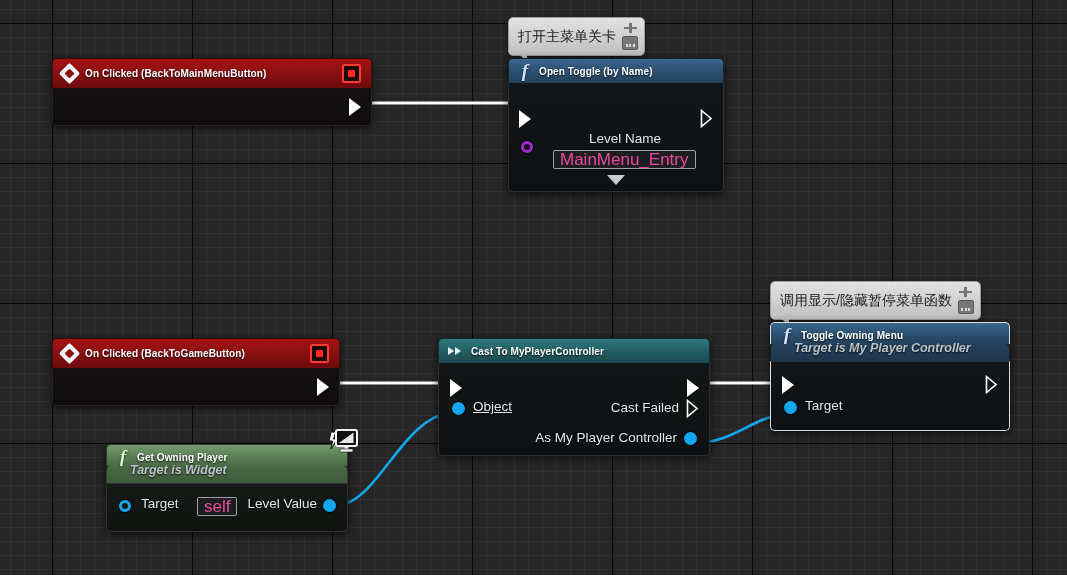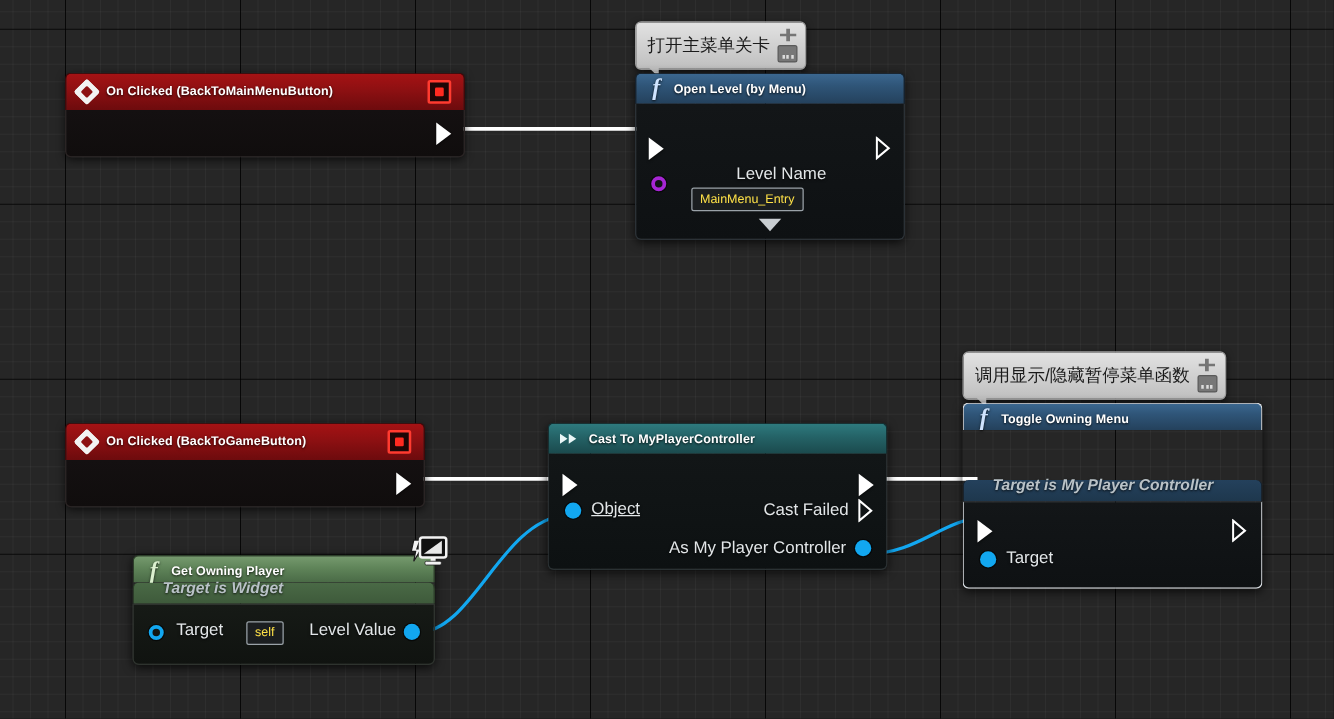--- a/index.html
+++ b/index.html
@@ -138,21 +138,21 @@
     width:13px;height:13px;border-radius:50%;background:#12a7f0;
     box-shadow:0 0 0 1px rgba(0,0,0,.55);
   }
   .dot.ring{
     background:transparent;border:3.5px solid #12a7f0;width:6px;height:6px;
   }
   .dot.purple{background:transparent;border:3.5px solid #a626d4;width:6px;height:6px;}
 
   .valuebox{
     background:#1b1e20;border:1px solid #9aa2a8;border-radius:2px;
-    color:#fde047;font-size:10px;padding:1px 6px;line-height:15px;
+    color:#ec4899;font-size:17px;padding:1px 6px;line-height:15px;
   }
   .dropcaret{
     width:0;height:0;margin:0 auto;
     border-left:9px solid transparent;border-right:9px solid transparent;
     border-top:10px solid #c9ced2;
   }
 
   
   .bubble{
     position:absolute;
@@ -243,21 +243,21 @@
         </span>
     </div>
     <div class="body" style="height:37px;">
       <div style="position:absolute;right:10px;top:10px;" class="exec"></div>
     </div>
   </div>
 
   <div class="node fn" style="left:508px;top:58px;width:216px;">
     <div class="hdr">
       <span class="f-ico">f</span>
-      <span class="title">Open Level (by Menu)</span>
+      <span class="title">Open Toggle (by Name)</span>
     </div>
     <div class="body" style="height:108px;">
 
       <div style="position:absolute;left:10px;top:27px;" class="exec"></div>
 
       <div style="position:absolute;right:10px;top:26px;" class="exec-outline">
         <svg width="13" height="19" viewBox="0 0 13 19">
             <path d="M1.5 1.5 L11 9.5 L1.5 17.5 Z" fill="none" stroke="#ffffff" stroke-width="1.6"></path>
           </svg>
       </div>
@@ -311,21 +311,21 @@
       <div style="position:absolute;right:32px;top:67px;" class="pin-label">As My Player Controller</div>
       <div style="position:absolute;right:12px;top:69px;" class="dot"></div>
     </div>
   </div>
 
   <div class="node fn selected" style="left:770px;top:322px;width:240px;">
     <div class="hdr" style="padding-bottom:2px;">
       <span class="f-ico">f</span>
       <span class="title">Toggle Owning Menu</span>
     </div>
-    <div class="hdr" style="padding:0 10px 6px 9px;background:linear-gradient(to bottom,#24415c 0%,#1e374d 100%);border:1px solid #16222e;border-top:none;border-bottom:none;margin-top:40px;">
+    <div class="hdr" style="padding:0 10px 6px 9px;background:linear-gradient(to bottom,#24415c 0%,#1e374d 100%);border:1px solid #16222e;border-top:none;border-bottom:none;">
       <span class="sub" style="margin-left:14px;">Target is My Player Controller</span>
     </div>
     <div class="body" style="height:68px;border-top:1px solid #2b3136;">
 
       <div style="position:absolute;left:11px;top:14px;" class="exec"></div>
 
       <div style="position:absolute;right:11px;top:13px;" class="exec-outline">
         <svg width="13" height="19" viewBox="0 0 13 19">
             <path d="M1.5 1.5 L11 9.5 L1.5 17.5 Z" fill="none" stroke="#ffffff" stroke-width="1.6"></path>
           </svg>

